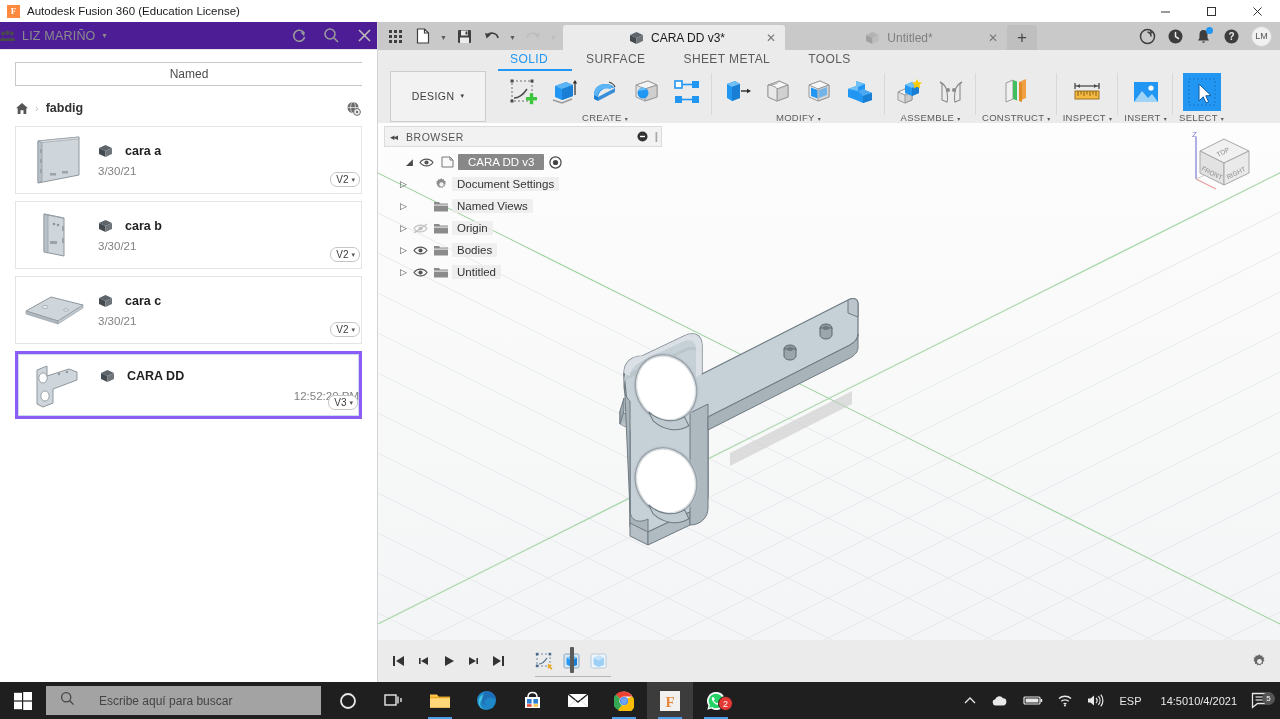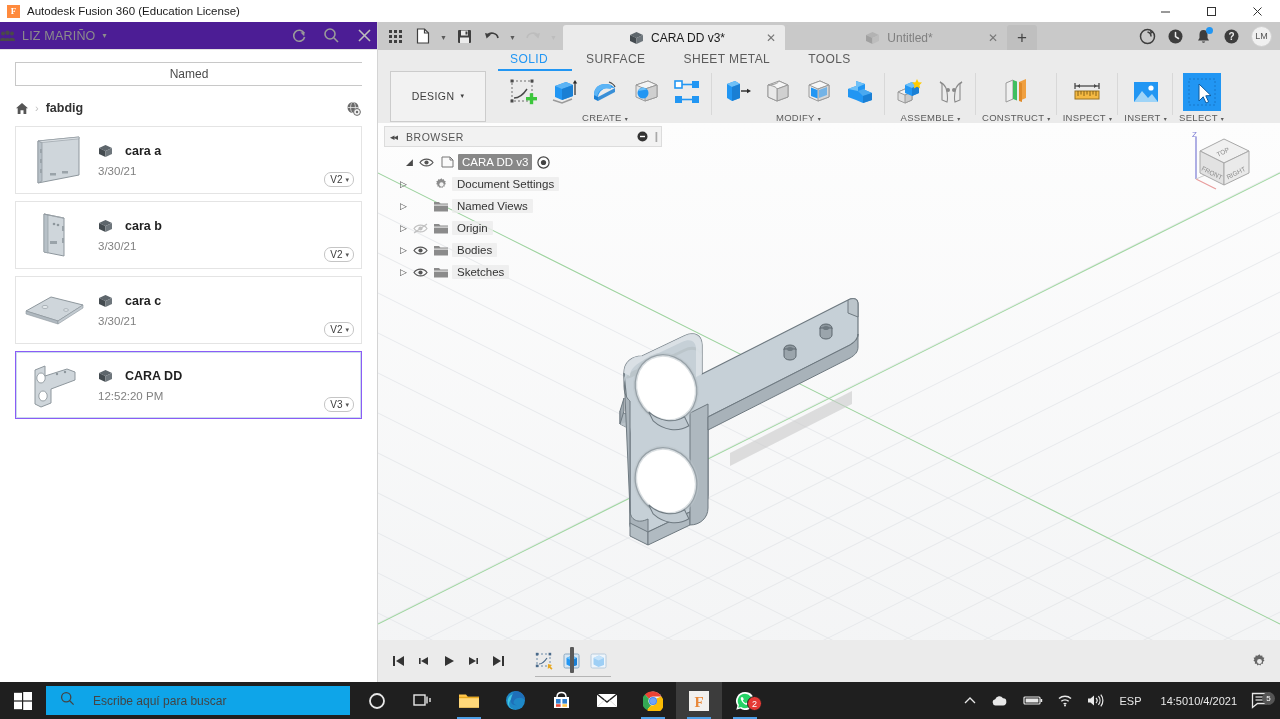--- a/index.html
+++ b/index.html
@@ -70,29 +70,29 @@
   .bc-home { color: #555; display: flex; margin-right: 6px; }
   .bc-sep { color: #c0c0c0; font-size: 11px; margin-right: 7px; }
   .bc-name { font-size: 12.5px; color: #333; font-weight: bold; }
   .bc-globe { margin-left: auto; color: #6b6b6b; display: flex; }
 
   .dp-list { margin: 8px 15px 0 15px; display: flex; flex-direction: column; gap: 7px; }
   .dp-item {
     position: relative; height: 68px; border: 1px solid #e4e4e4; background: #fff;
     display: flex; align-items: center; cursor: pointer;
   }
-  .dp-item.selected { border: 1px solid #8b5cf6; box-shadow: 0 0 0 1px #c9dcec inset; }
+  .dp-item.selected { border: 3px solid #8b5cf6; box-shadow: 0 0 0 1px #c9dcec inset; text-align: right; }
   .dp-thumb { width: 72px; height: 62px; margin-left: 4px; display: flex; align-items: center; justify-content: center; }
   .dp-meta { flex: 1; padding-left: 6px; }
   .dp-name-row { display: flex; align-items: center; gap: 12px; }
   .dp-cube { display: flex; }
   .dp-fname { font-size: 12.5px; color: #1f1f1f; font-weight: bold; }
   .dp-date { font-size: 11.5px; color: #808080; margin-top: 7px; }
   .dp-ver {
-    position: absolute; right: 7px; bottom: 6px; border: 1px solid #c5c5c5;
+    position: absolute; right: 1px; bottom: 6px; border: 1px solid #c5c5c5;
     background: #fff; font-size: 10px; color: #3c3c3c; padding: 1px 4px 1px 5px;
     display: flex; align-items: center; gap: 3px; border-radius: 7px;
   }
   .dp-ver .vcaret { font-size: 7px; color: #555; }
 
   
   .fusion {
     position: absolute; left: 378px; top: 22px; width: 902px; height: 660px;
     background: #ebebeb;
   }
@@ -160,21 +160,21 @@
   .bp-collapse { color: #4a4a4a; font-size: 9px; margin-right: 9px; letter-spacing: -1px; }
   .bp-dot { margin-left: auto; display: flex; align-items: center; }
   .bp-grip { margin-left: 7px; color: #999; font-size: 10px; letter-spacing: -2px; }
 
   .tree { margin-top: 4px; font-size: 11.5px; color: #333; }
   .trow { display: flex; align-items: center; height: 22px; padding-left: 12px; }
   .tarrow { width: 15px; color: #4a4a4a; font-size: 9px; display: flex; justify-content: center; cursor: pointer; }
   .teye { width: 19px; display: flex; justify-content: center; cursor: pointer; }
   .ticon { width: 22px; display: flex; justify-content: center; }
   .tlabel { padding: 1px 5px; background: rgba(235,235,235,.82); border-radius: 1px; }
-  .trow.root .tlabel { background: #888888; color: #ffffff; padding: 2px 4px; }
+  .trow.root .tlabel { background: #888888; color: #ffffff; padding: 2px 10px; }
   .trow.root { padding-left: 18px; }
   .troot-badge { margin-left: 5px; display: flex; }
 
   .viewcube { position: absolute; right: 18px; top: 4px; width: 76px; height: 68px; }
 
   
   .comments {
     position: absolute; left: 6px; bottom: 6px; width: 278px; height: 21px;
     background: #f2f2f2; border: 1px solid #dcdcdc; display: flex; align-items: center; padding: 0 5px;
     font-size: 10.5px; color: #555; letter-spacing: .5px;
@@ -196,22 +196,22 @@
   .tl-item { width: 27px; height: 24px; display: flex; align-items: center; justify-content: center; cursor: pointer; }
   .tl-gear { margin-left: auto; margin-right: 12px; color: #666; cursor: pointer; display: flex; }
 
   
   .taskbar {
     position: absolute; left: 0; bottom: 0; width: 1280px; height: 37px;
     background: #1f1f1f; display: flex; align-items: center;
   }
   .tb-start { width: 46px; height: 37px; display: flex; align-items: center; justify-content: center; cursor: pointer; }
   .tb-search {
-    width: 304px; height: 29px; background: #0ea5e9; display: flex; align-items: center;
-    padding-left: 14px; gap: 18px;
+    width: 275px; height: 29px; background: #a3a3a3; display: flex; align-items: center;
+    padding-left: 14px; gap: 24px;
   }
   .tb-search-text { font-size: 12px; color: #444; }
   .tb-apps { display: flex; align-items: center; gap: 0; margin-left: 4px; }
   .tb-app { width: 46px; height: 37px; display: flex; align-items: center; justify-content: center; position: relative; cursor: pointer; }
   .tb-app.active { background: #3c3c3c; }
   .tb-app.active::after, .tb-app.running::after {
     content: ''; position: absolute; bottom: 0; left: 11px; width: 24px; height: 2px; background: #4ea0e8;
   }
   .tb-badge {
     position: absolute; right: 6px; bottom: 8px; min-width: 15px; height: 15px; border-radius: 50%;
@@ -995,21 +995,21 @@
                   <path d="M1 5.5 C4 1 11 1 14 5.5 C11 10 4 10 1 5.5z" fill="none" stroke="#555" stroke-width="1.2"></path>
                   <circle cx="7.5" cy="5.5" r="2.1" fill="#555"></circle>
                 </svg>
             </span>
             <span class="ticon">
               <svg width="16" height="13" viewBox="0 0 16 13">
                   <path d="M1 2 h5 l1.4 1.6 h7.6 v8 h-14z" fill="#8b8b8b"></path>
                   <rect x="1" y="4.6" width="14" height="1" fill="#f3f3f3"></rect>
                 </svg>
             </span>
-            <span class="tlabel">Sketches</span>
+            <span class="tlabel">Untitled</span>
           </div>
         </div>
       </div>
 
       <div class="viewcube">
         <svg width="76" height="68" viewBox="0 0 76 68">
 
           <line x1="10" y1="52" x2="10" y2="10" stroke="#7b7bd4" stroke-width="1.2"></line>
           <text x="6" y="10" font-size="8" fill="#7b7bd4" font-family="Liberation Sans">Z</text>
           <line x1="10" y1="52" x2="30" y2="62" stroke="#e89b9b" stroke-width="1.2"></line>

